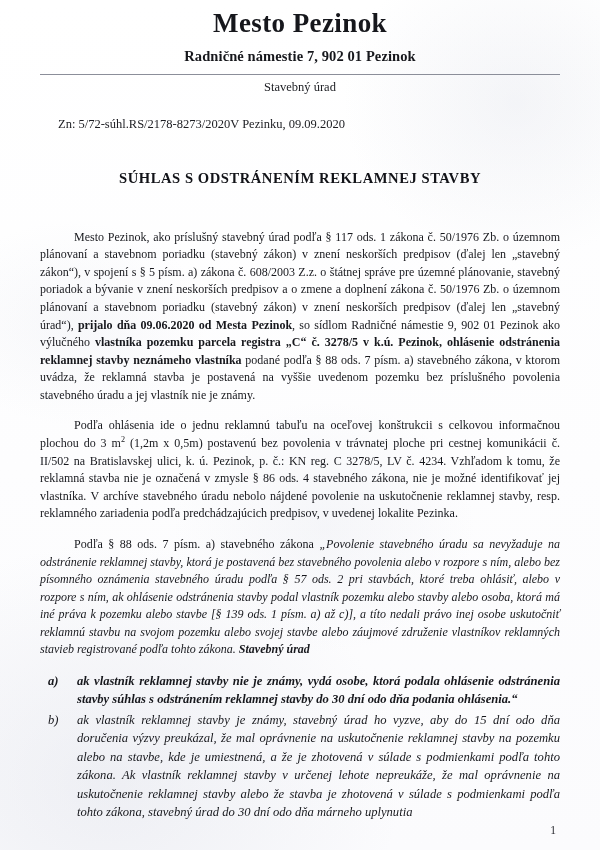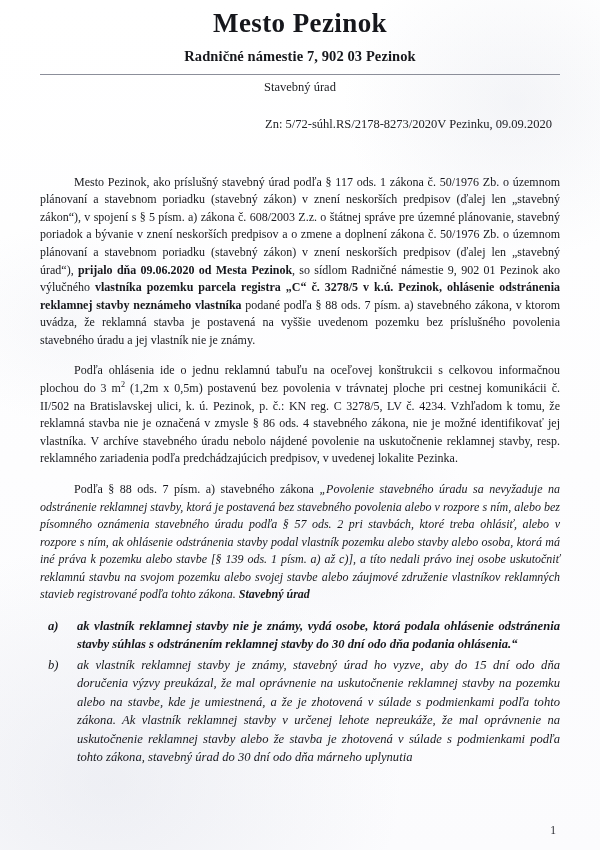--- a/index.html
+++ b/index.html
@@ -56,21 +56,21 @@
   }
   .dept {
     text-align: center;
     font-size: 12.5px;
     margin: 5px 0 0 0;
     color: #1b1c21;
   }
 
   .meta-row {
     display: flex;
-    justify-content: flex-end;
+    justify-content: flex-start;
     align-items: baseline;
     margin: 22px 0 0 16px;
     font-size: 12.5px;
     color: #1b1c21;
   }
   .meta-ref { padding-left: 2px; }
   .meta-date { padding-right: 8px; }
 
   .doc-title {
     text-align: center;
@@ -135,30 +135,31 @@
     color: #2a2b31;
   }
 </style>
 </head>
 <body>
 
 <div class="page">
 
   <div class="header">
     <h1 class="org-title">Mesto Pezinok</h1>
-    <div class="org-address">Radničné námestie 7,  902 03 Pezinok</div>
+    <div class="org-address">Radničné námestie 7,  902 01 Pezinok</div>
     <div class="rule"></div>
     <div class="dept">Stavebný úrad</div>
   </div>
 
   <div class="meta-row">
     <span class="meta-ref">Zn: 5/72-súhl.RS/2178-8273/2020</span>
     <span class="meta-date">V Pezinku, 09.09.2020</span>
   </div>
 
+  <h2 class="doc-title">SÚHLAS S ODSTRÁNENÍM REKLAMNEJ STAVBY</h2>
 
   <div class="body-block">
 
     <p class="para"><span>Mesto Pezinok, ako príslušný stavebný úrad podľa § 117 ods. 1 zákona č. 50/1976 Zb. o územnom plánovaní a stavebnom poriadku (stavebný zákon) v znení neskorších predpisov (ďalej len „stavebný zákon“), v spojení s § 5 písm. a) zákona č. 608/2003 Z.z. o štátnej správe pre územné plánovanie, stavebný poriadok a bývanie v znení neskorších predpisov a o zmene a doplnení zákona č. 50/1976 Zb. o územnom plánovaní a stavebnom poriadku (stavebný zákon) v znení neskorších predpisov (ďalej len „stavebný úrad“), </span><span class="b">prijalo dňa 09.06.2020 od Mesta Pezinok</span><span>, so sídlom Radničné námestie 9, 902 01 Pezinok ako výlučného </span><span class="b">vlastníka pozemku parcela registra „C“ č. 3278/5 v k.ú. Pezinok, ohlásenie odstránenia reklamnej stavby neznámeho vlastníka</span><span> podané podľa § 88 ods. 7 písm. a) stavebného zákona, v ktorom uvádza, že reklamná stavba je postavená na vyššie uvedenom pozemku bez príslušného povolenia stavebného úradu a jej vlastník nie je známy.</span></p>
 
     <p class="para"><span>Podľa ohlásenia ide o jednu reklamnú tabuľu na oceľovej konštrukcii  s celkovou informačnou plochou do 3 m</span><sup>2</sup><span> (1,2m x 0,5m) postavenú bez povolenia v trávnatej ploche pri cestnej komunikácii č. II/502 na Bratislavskej ulici, k. ú. Pezinok, p. č.: KN reg. C 3278/5, LV č. 4234. Vzhľadom k tomu, že reklamná stavba nie je označená v zmysle § 86 ods. 4 stavebného zákona, nie je možné identifikovať jej vlastníka. V archíve stavebného úradu nebolo nájdené povolenie na uskutočnenie reklamnej stavby, resp. reklamného zariadenia podľa predchádzajúcich predpisov, v uvedenej lokalite Pezinka.</span></p>
 
     <p class="para quote-para"><span>Podľa § 88 ods. 7 písm. a) stavebného zákona </span><span class="i">„Povolenie stavebného úradu sa nevyžaduje na odstránenie reklamnej stavby, ktorá je postavená bez stavebného povolenia alebo v rozpore s ním, alebo bez písomného oznámenia stavebného úradu podľa § 57 ods. 2 pri stavbách, ktoré treba ohlásiť, alebo v rozpore s ním, ak ohlásenie odstránenia stavby podal vlastník pozemku alebo stavby alebo osoba, ktorá má iné práva k pozemku alebo stavbe [§ 139 ods. 1 písm. a) až c)], a títo nedali právo inej osobe uskutočniť reklamnú stavbu na svojom pozemku alebo svojej stavbe alebo záujmové združenie vlastníkov reklamných stavieb registrované podľa tohto zákona. </span><span class="bi">Stavebný úrad</span></p>
 
     <ol class="clauses">

